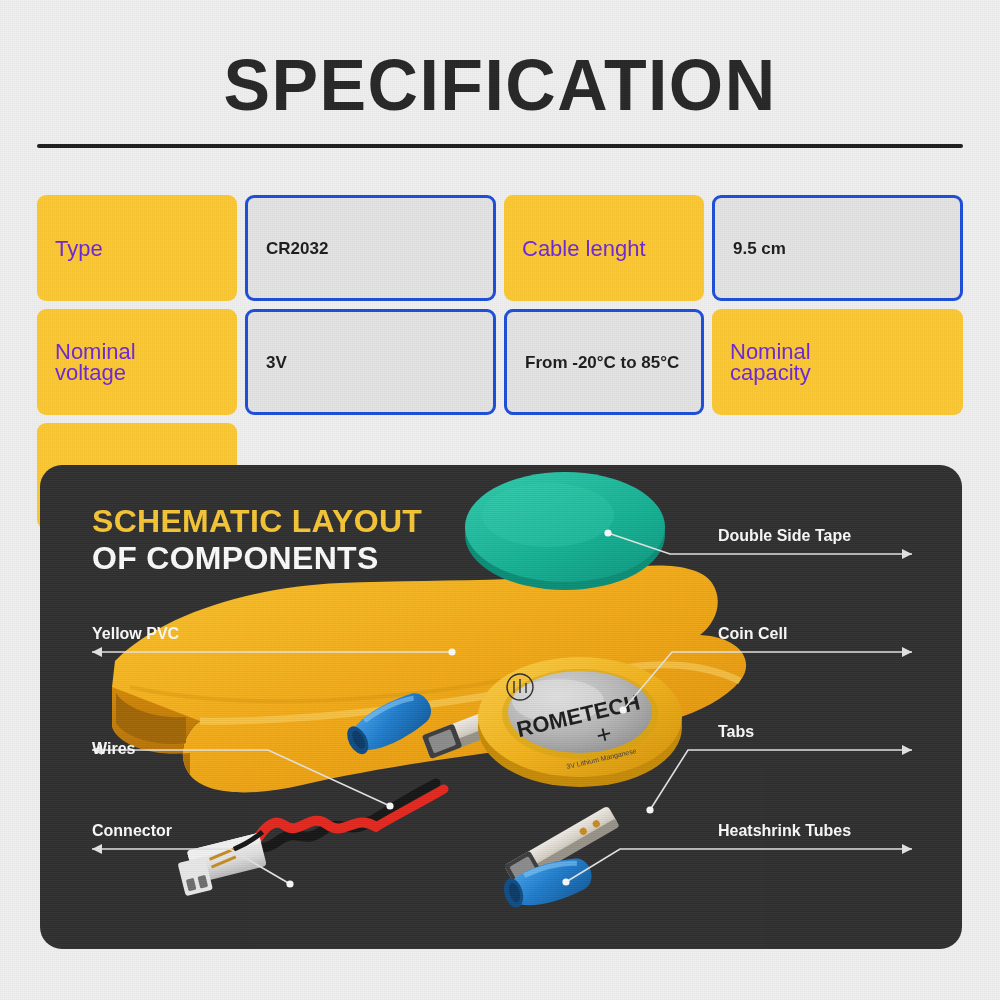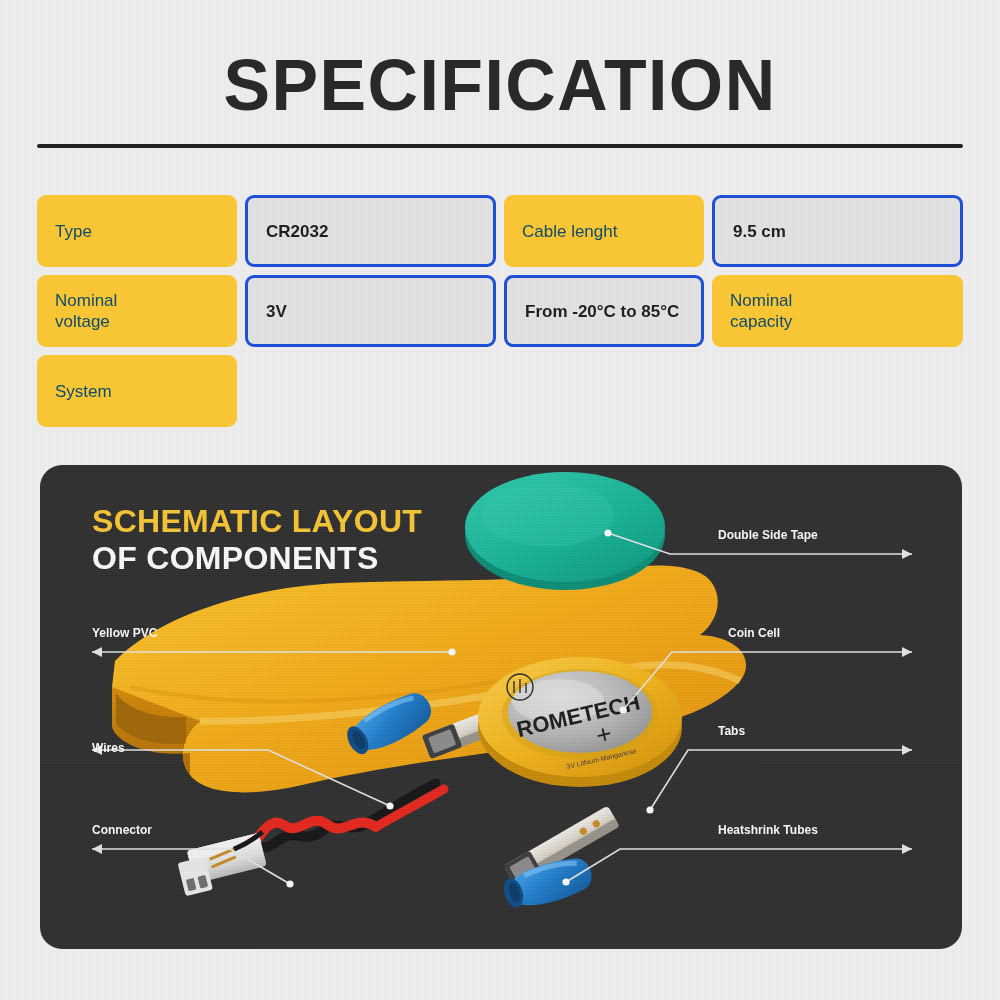--- a/index.html
+++ b/index.html
@@ -64,25 +64,25 @@
     display: grid;
     grid-template-columns: 200px 1fr 200px 1fr;
     column-gap: 8px;
     row-gap: 8px;
   }
   .spec-label {
     background: #fbc833;
     border-radius: 9px;
     display: flex;
     align-items: center;
-    padding: 0 18px;
+    padding: 17px 18px;
     min-height: 72px;
-    font-size: 17px;
+    font-size: 22px;
     line-height: 21px;
-    color: #0c4a6e;
+    color: #6d28d9;
     font-weight: 400;
   }
   .spec-value {
     background: #e2e2e2;
     border: 3px solid #1d4ed8;
     border-radius: 9px;
     display: flex;
     align-items: center;
     padding: 0 18px;
     min-height: 72px;
@@ -132,21 +132,21 @@
     line-height: 33px;
     font-weight: 800;
     color: #ffffff;
     letter-spacing: .3px;
     margin-top: 4px;
   }
 
   
   .callout-label {
     position: absolute;
-    font-size: 12px;
+    font-size: 16px;
     line-height: 19px;
     font-weight: 700;
     color: #ffffff;
     z-index: 22;
     white-space: nowrap;
   }
   .leader-svg {
     position: absolute;
     inset: 0;
     width: 922px;
@@ -365,21 +365,21 @@
     <div class="panel-title">
       <div class="line1">SCHEMATIC LAYOUT</div>
       <div class="line2">OF COMPONENTS</div>
     </div>
 
     <div class="callout-label" style="left:52px; top:159px;">Yellow PVC</div>
     <div class="callout-label" style="left:52px; top:274px;">Wires</div>
     <div class="callout-label" style="left:52px; top:356px;">Connector</div>
 
     <div class="callout-label" style="left:678px; top:61px;">Double Side Tape</div>
-    <div class="callout-label" style="left:678px; top:159px;margin-left:10px;">Coin Cell</div>
+    <div class="callout-label" style="left:678px; top:159px;">Coin Cell</div>
     <div class="callout-label" style="left:678px; top:257px;">Tabs</div>
     <div class="callout-label" style="left:678px; top:356px;">Heatshrink Tubes</div>
 
     <div class="panel-noise"></div>
   </div>
 
 </div>
 
 <div class="page-noise"></div>
 

